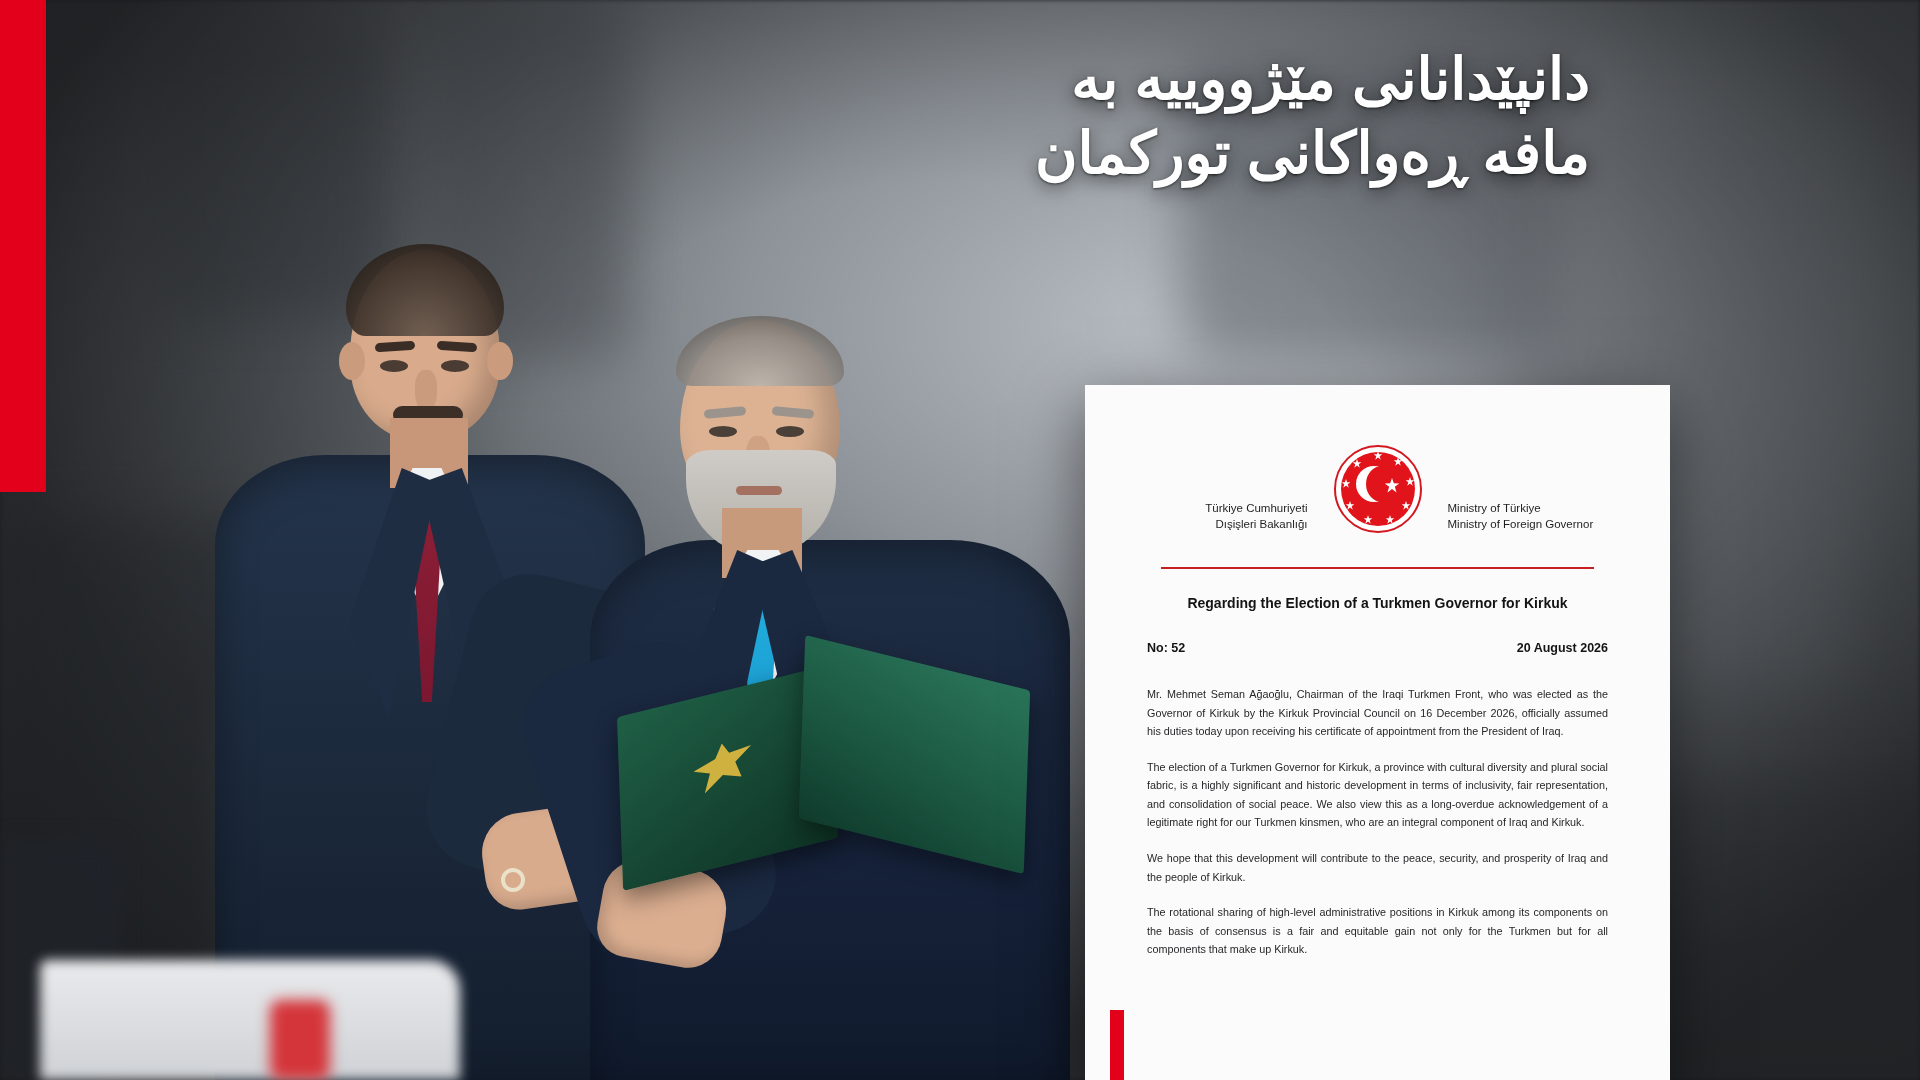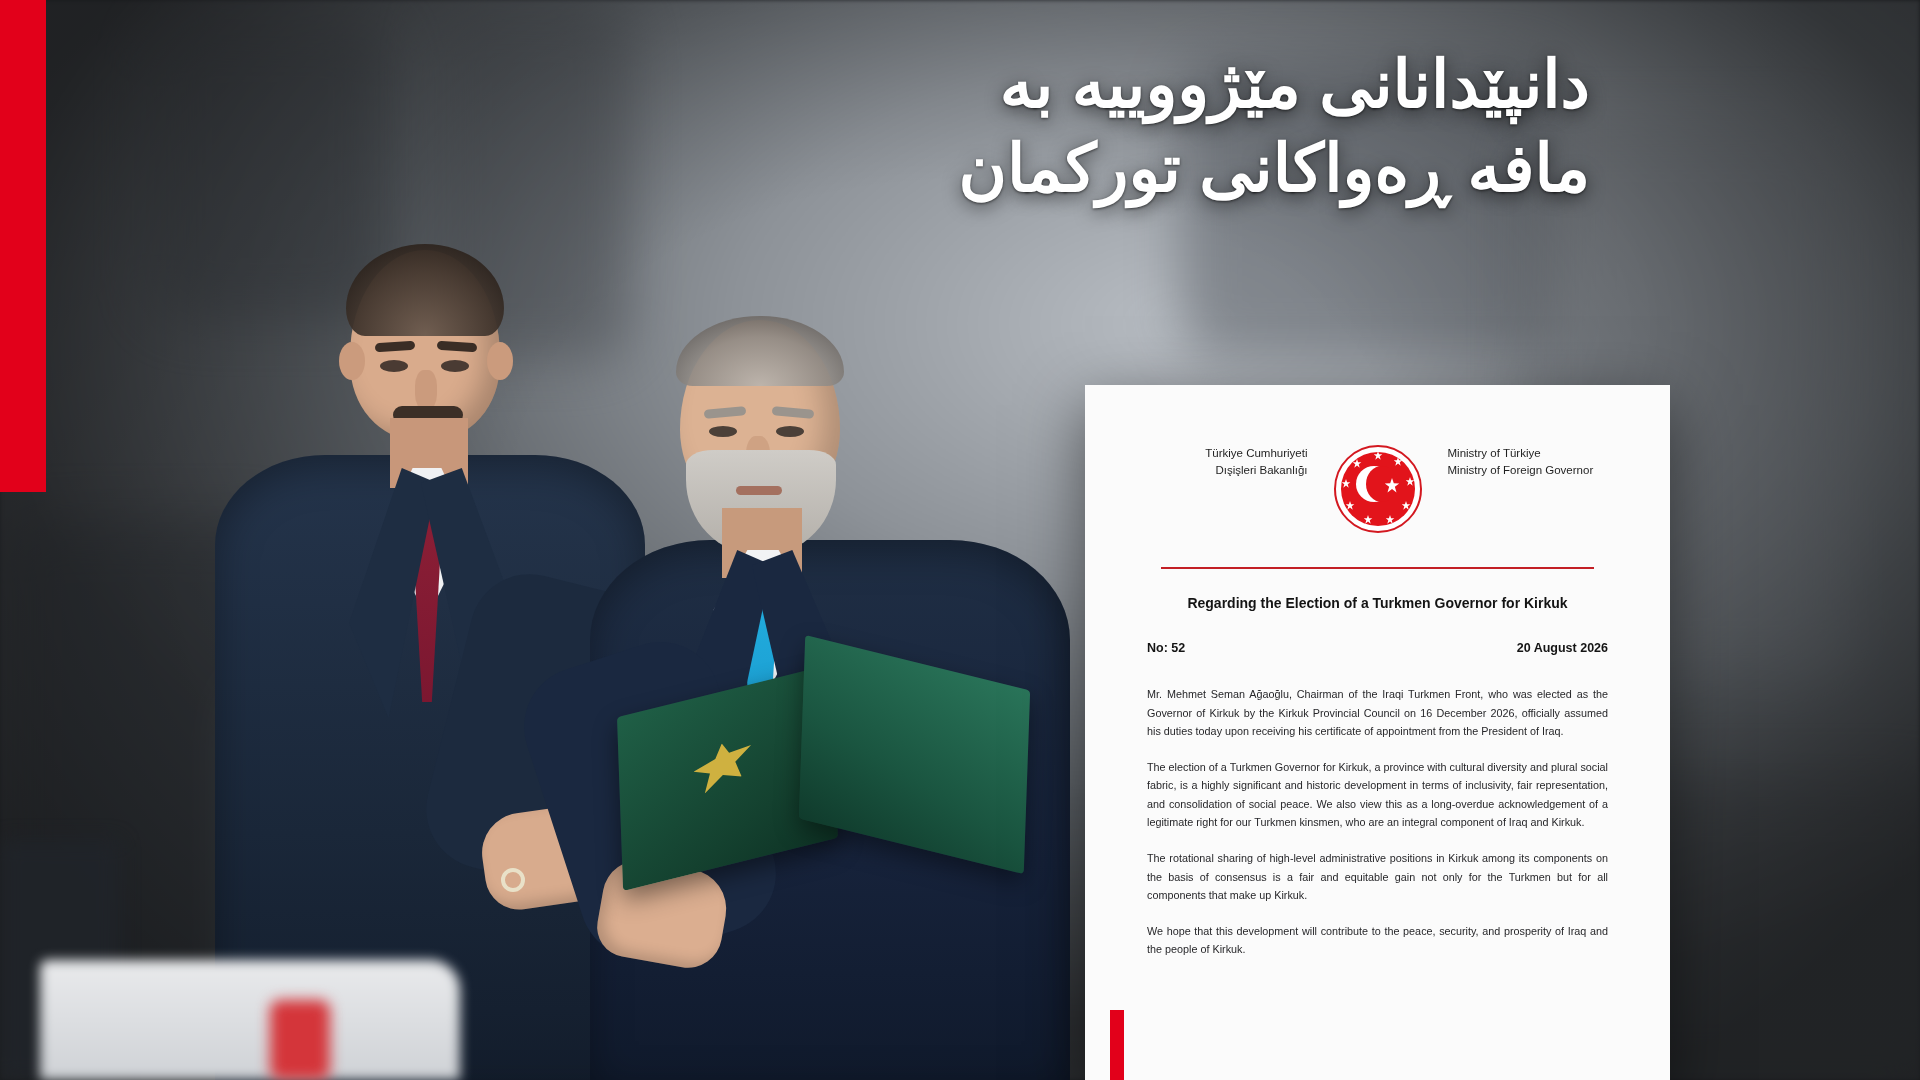--- a/index.html
+++ b/index.html
@@ -66,21 +66,21 @@
 
   
   .headline {
     position: absolute;
     right: 330px;
     top: 42px;
     width: 1280px;
     text-align: right;
     direction: rtl;
     color: #ffffff;
-    font-size: 66px;
+    font-size: 58px;
     line-height: 1.28;
     font-weight: bold;
     letter-spacing: 0px;
     text-shadow: 0 4px 18px rgba(0,0,0,.55), 0 1px 3px rgba(0,0,0,.6);
     z-index: 8;
     white-space: pre-line;
   }
 
   
   .person {
@@ -246,21 +246,21 @@
     position: absolute;
     left: 1085px; top: 385px;
     width: 585px; height: 700px;
     background: #fbfbfb;
     box-shadow: 0 20px 60px rgba(0,0,0,.5);
     z-index: 7;
     padding: 0;
   }
   .doc-inner { position: relative; width: 100%; height: 100%; }
   .doc-head {
-    display: flex; align-items: flex-start; justify-content: center;
+    display: flex; align-items: flex-end; justify-content: center;
     gap: 26px; padding: 60px 46px 0 46px;
   }
   .doc-head .tr-left, .doc-head .tr-right {
     font-size: 11.5px; color: #1f1f1f; line-height: 1.45; width: 150px;
   }
   .doc-head .tr-left { text-align: right; }
   .doc-head .tr-right { text-align: left; }
   .crest {
     width: 84px; height: 84px; border-radius: 50%;
     border: 2px solid #d31820;
@@ -435,22 +435,22 @@
       <div class="doc-title">Regarding the Election of a Turkmen Governor for Kirkuk</div>
 
       <div class="doc-meta">
         <span>No: 52</span>
         <span>20 August 2026</span>
       </div>
 
       <div class="doc-body">
         <p>Mr. Mehmet Seman Ağaoğlu, Chairman of the Iraqi Turkmen Front, who was elected as the Governor of Kirkuk by the Kirkuk Provincial Council on 16 December 2026, officially assumed his duties today upon receiving his certificate of appointment from the President of Iraq.</p>
         <p>The election of a Turkmen Governor for Kirkuk, a province with cultural diversity and plural social fabric, is a highly significant and historic development in terms of inclusivity, fair representation, and consolidation of social peace. We also view this as a long-overdue acknowledgement of a legitimate right for our Turkmen kinsmen, who are an integral component of Iraq and Kirkuk.</p>
+        <p>We hope that this development will contribute to the peace, security, and prosperity of Iraq and the people of Kirkuk.</p>
         <p>The rotational sharing of high-level administrative positions in Kirkuk among its components on the basis of consensus is a fair and equitable gain not only for the Turkmen but for all components that make up Kirkuk.</p>
-        <p>We hope that this development will contribute to the peace, security, and prosperity of Iraq and the people of Kirkuk.</p>
       </div>
     </div>
   </div>
 
   <div class="prop-dark"></div>
   <div class="prop-white"></div>
   <div class="prop-red"></div>
 
 </div>
 

